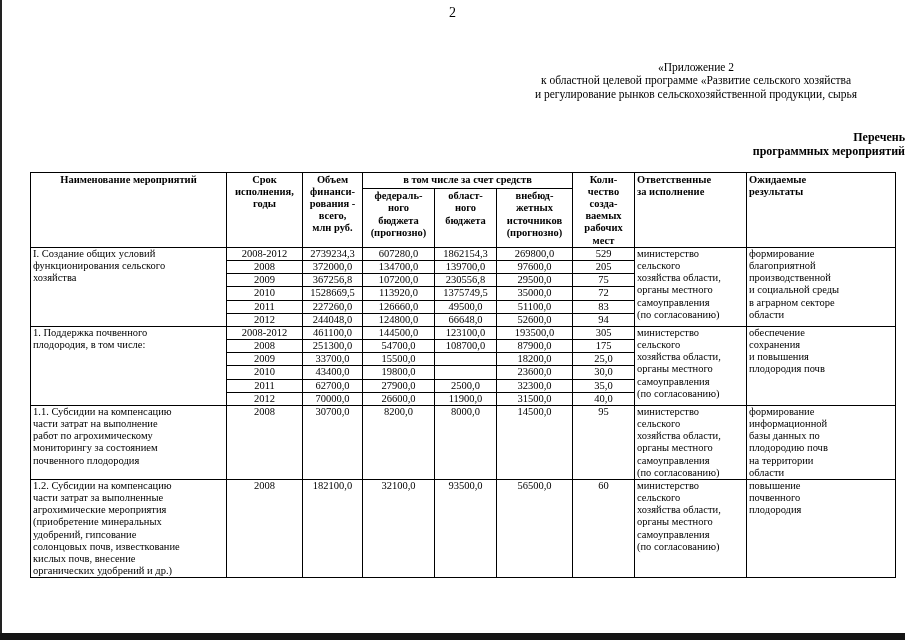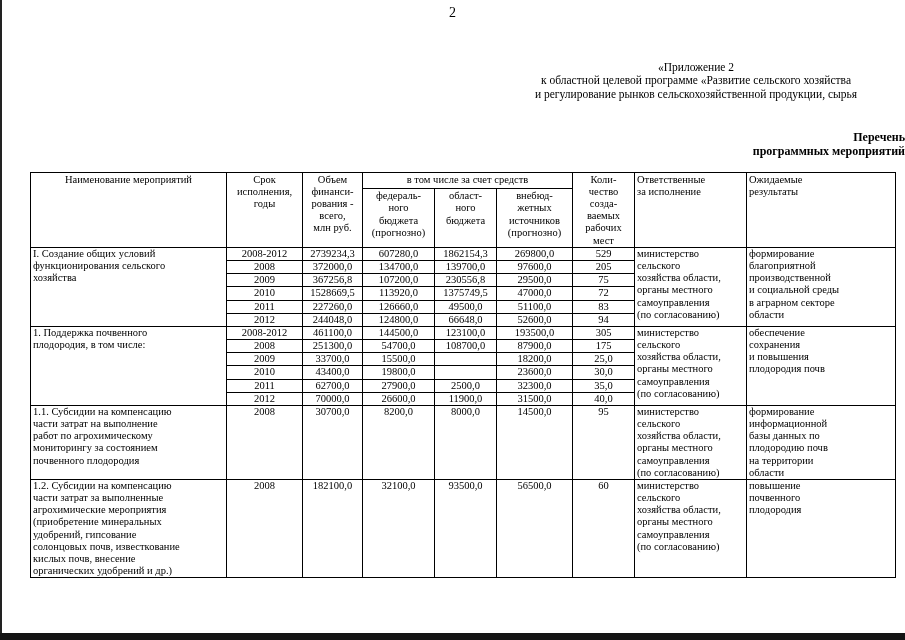--- a/index.html
+++ b/index.html
@@ -41,21 +41,21 @@
     font-size: 10.5px;
     line-height: 1.16;
   }
   .program th, .program td {
     border: 1px solid #000;
     vertical-align: top;
     padding: 0 2px;
     white-space: pre-line;
     overflow: hidden;
   }
-  .program th { font-weight: normal; text-align: center; padding-top: 1px; }
+  .program th { font-weight: bold; text-align: center; padding-top: 1px; }
   .program th.h-left { text-align: left; }
   .program td.c-name   { text-align: left; }
   .program td.c-num    { text-align: center; }
   .program td.c-center { text-align: left; }
 </style>
 </head>
 <body>
 
 <div class="scan-edge-left"></div>
 <div class="scan-edge-bottom"></div>
@@ -160,21 +160,21 @@
         <td class="c-num">107200,0</td>
         <td class="c-num">230556,8</td>
         <td class="c-num">29500,0</td>
         <td class="c-num">75</td>
       </tr>
       <tr>
         <td class="c-num">2010</td>
         <td class="c-num">1528669,5</td>
         <td class="c-num">113920,0</td>
         <td class="c-num">1375749,5</td>
-        <td class="c-num">47000,0</td>
+        <td class="c-num">35000,0</td>
         <td class="c-num">72</td>
       </tr>
       <tr>
         <td class="c-num">2011</td>
         <td class="c-num">227260,0</td>
         <td class="c-num">126660,0</td>
         <td class="c-num">49500,0</td>
         <td class="c-num">51100,0</td>
         <td class="c-num">83</td>
       </tr>

